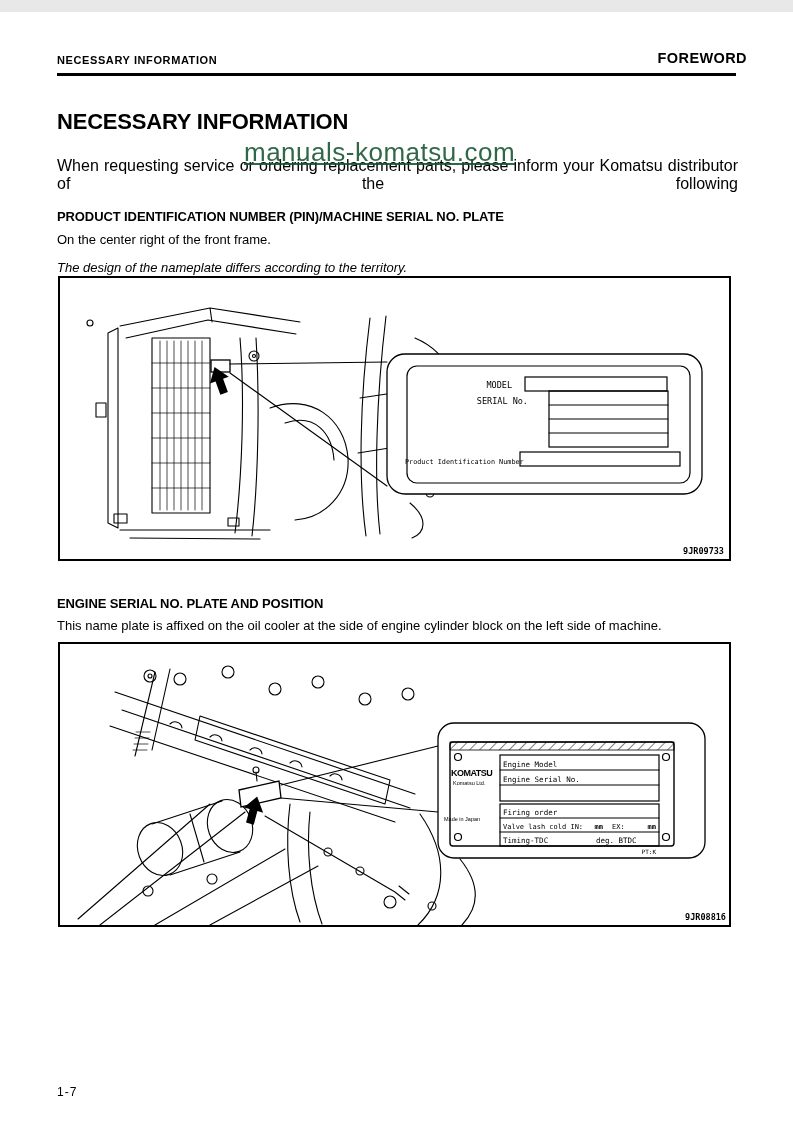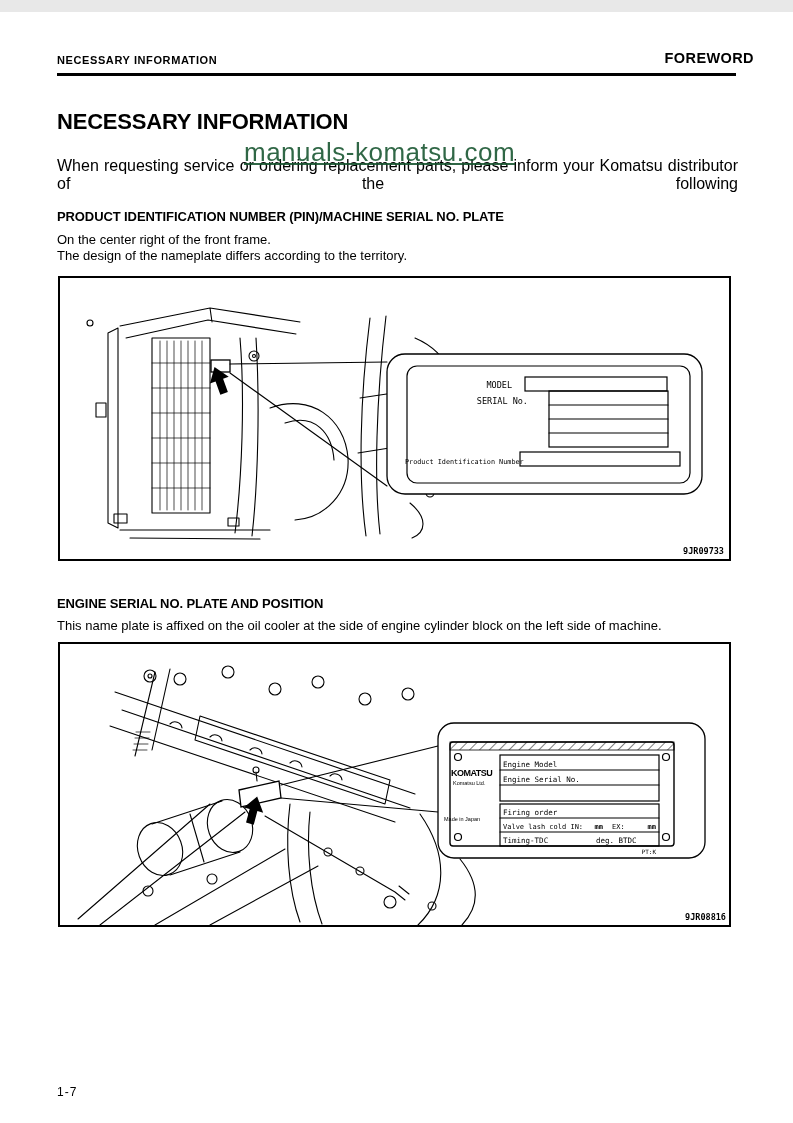--- a/index.html
+++ b/index.html
@@ -1,20 +1,20 @@
 <!DOCTYPE html>
 <html><head>
 <meta charset="utf-8">
 <style>
   html,body{margin:0;padding:0;background:#e8e8e8;}
   .page{position:relative;width:793px;height:1123px;background:#ffffff;margin:12px auto;
         font-family:"Liberation Sans",sans-serif;color:#000;overflow:hidden;}
   .abs{position:absolute;}
   .hdr-left{top:42px;left:57px;font-size:11px;font-weight:bold;letter-spacing:.6px;}
-  .hdr-right{top:38px;right:39px;font-size:14.5px;font-weight:bold;letter-spacing:.4px;}
+  .hdr-right{top:38px;right:46px;font-size:14.5px;font-weight:bold;letter-spacing:.4px;}
   .hdr-rule{top:61px;left:57px;width:679px;height:3px;background:#000;}
   .title{top:97px;left:57px;font-size:22px;font-weight:bold;letter-spacing:-0.2px;}
   .watermark{top:125px;left:244px;font-size:26px;letter-spacing:.5px;opacity:.88;z-index:6;}
   .intro{top:145px;left:57px;width:681px;font-size:16px;line-height:17.5px;}
   .intro .j{text-align:justify;text-align-last:justify;}
   .h2{left:57px;font-size:13px;font-weight:bold;letter-spacing:-0.1px;}
   .body-line{left:57px;font-size:13px;text-align:right;}
   .figure{left:58px;width:673px;height:285px;border:2px solid #000;background:#fff;box-sizing:border-box;}
   .figure svg{display:block;width:100%;height:100%;}
   .footer{top:1073px;left:57px;font-size:12px;letter-spacing:1px;}
@@ -36,21 +36,21 @@
 
   <div class="abs title">NECESSARY INFORMATION</div>
   <div class="abs watermark" style="color: #14532d; text-decoration: underline;">manuals-komatsu.com</div>
 
   <div class="abs intro">
     <div class="j">When requesting service or ordering replacement parts, please inform your Komatsu distributor of the following</div>
   </div>
 
   <div class="abs h2" style="top:197px;">PRODUCT IDENTIFICATION NUMBER (PIN)/MACHINE SERIAL NO. PLATE</div>
   <div class="abs body-line" style="top:220px;">On the center right of the front frame.</div>
-  <div class="abs body-line" style="top:236px;">The design of the nameplate differs according to the territory.</div>
+  <div class="abs body-line" style="top:248px;font-style:italic;">The design of the nameplate differs according to the territory.</div>
 
   <div class="abs figure" style="top:264px;">
     <svg viewBox="0 0 669 281">
 
       <g class="ln">
         <circle cx="30" cy="45" r="3"></circle>
         <path d="M48,55 L48,245 M58,50 L58,250 M48,55 L58,50 M48,245 L58,250"></path>
         <rect x="36" y="125" width="10" height="14"></rect>
         <path d="M60,48 L150,30 L240,44 M150,30 L152,44 M66,60 L148,42 L236,56"></path>
         <rect x="92" y="60" width="58" height="175"></rect>

